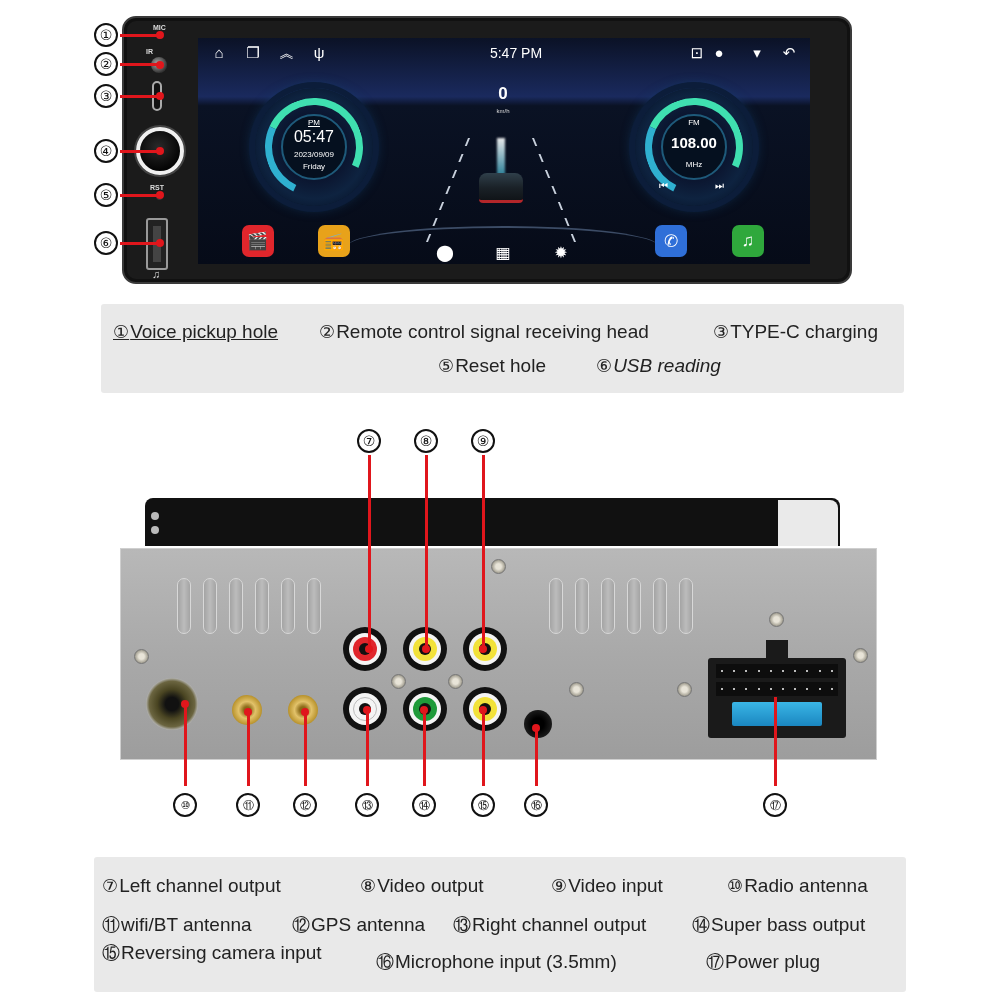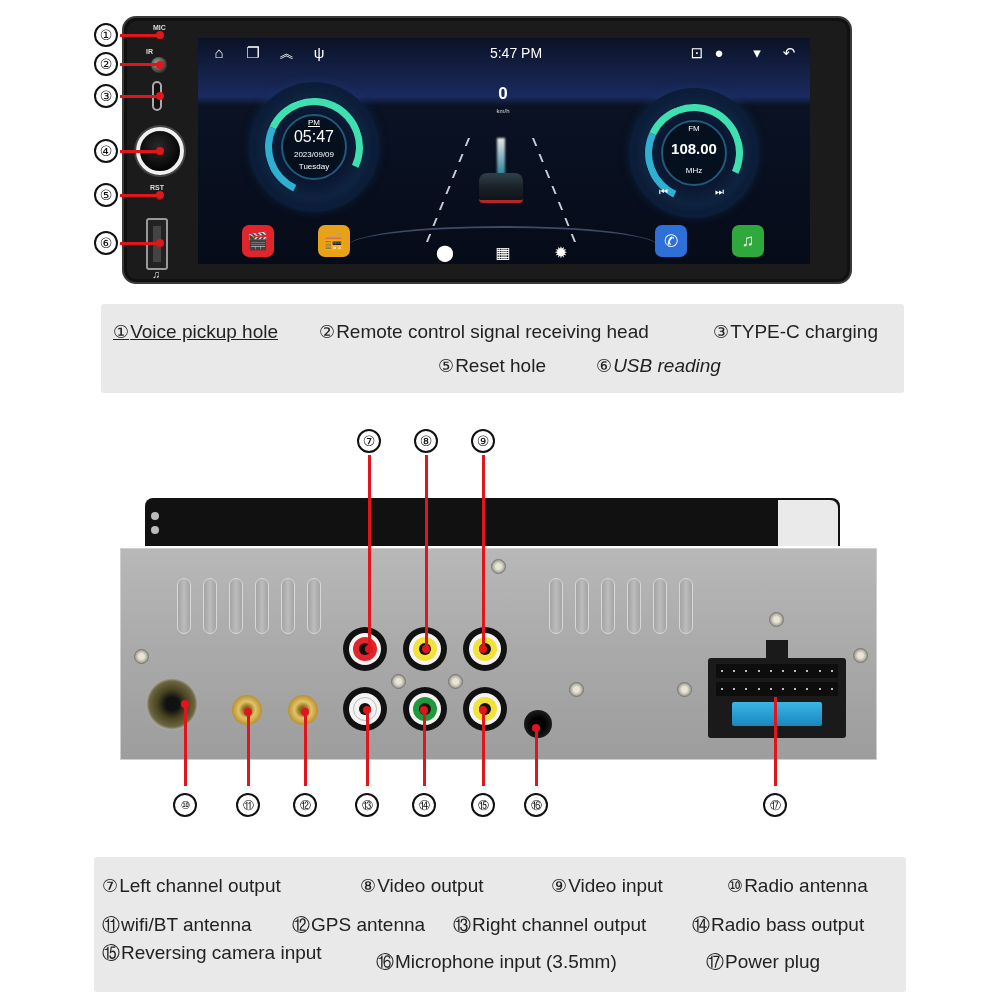--- a/index.html
+++ b/index.html
@@ -148,24 +148,24 @@
   <div class="beam"></div>
   <div class="car"></div>
   <div class="horizon"></div>
 
   <div class="gauge" style="left:57px;top:50px;">
     <div class="gauge-ring"></div>
     <div class="gauge-inner"></div>
     <div class="gtext" style="top:30px;font-size:8px;text-decoration:underline;">PM</div>
     <div class="gtext" style="top:40px;font-size:16px;">05:47</div>
     <div class="gtext" style="top:62px;font-size:8px;">2023/09/09</div>
-    <div class="gtext" style="top:74px;font-size:8px;">Tuesday</div>
-  </div>
-
-  <div class="gauge" style="left:437px;top:56px;">
+    <div class="gtext" style="top:74px;font-size:8px;">Friday</div>
+  </div>
+
+  <div class="gauge" style="left:437px;top:50px;">
     <div class="gauge-ring"></div>
     <div class="gauge-inner"></div>
     <div class="gtext" style="top:30px;font-size:8px;">FM</div>
     <div class="gtext" style="top:46px;font-size:15px;font-weight:bold;">108.00</div>
     <div class="gtext" style="top:72px;font-size:8px;">MHz</div>
     <span class="abs" style="left:24px;top:92px;color:#fff;font-size:10px;">⏮</span>
     <span class="abs" style="left:80px;top:92px;color:#fff;font-size:10px;">⏭</span>
   </div>
 
   <div class="app" style="left:44px;top:187px;background:#e0262c;">🎬</div>
@@ -323,17 +323,17 @@
 <div class="bubble small" style="left:763px;top:793px;">⑰</div>
 
 <div class="legend" style="left:94px;top:857px;width:812px;height:135px;">
   <div class="lg-item" style="left:8px;top:18px;"><span class="lg-num">⑦</span><span>Left channel output</span></div>
   <div class="lg-item" style="left:266px;top:18px;"><span class="lg-num">⑧</span><span>Video output</span></div>
   <div class="lg-item" style="left:457px;top:18px;"><span class="lg-num">⑨</span><span>Video input</span></div>
   <div class="lg-item" style="left:633px;top:18px;"><span class="lg-num">⑩</span><span>Radio antenna</span></div>
   <div class="lg-item" style="left:8px;top:56px;"><span class="lg-num">⑪</span><span>wifi/BT antenna</span></div>
   <div class="lg-item" style="left:198px;top:56px;"><span class="lg-num">⑫</span><span>GPS antenna</span></div>
   <div class="lg-item" style="left:359px;top:56px;"><span class="lg-num">⑬</span><span>Right channel output</span></div>
-  <div class="lg-item" style="left:598px;top:56px;"><span class="lg-num">⑭</span><span>Radio bass output</span></div>
+  <div class="lg-item" style="left:598px;top:56px;"><span class="lg-num">⑭</span><span>Super bass output</span></div>
   <div class="lg-item" style="left:8px;top:84px;"><span class="lg-num">⑮</span><span>Reversing camera input</span></div>
   <div class="lg-item" style="left:282px;top:93px;"><span class="lg-num">⑯</span><span>Microphone input (3.5mm)</span></div>
   <div class="lg-item" style="left:612px;top:93px;"><span class="lg-num">⑰</span><span>Power plug</span></div>
 </div>
 
 </body></html>

